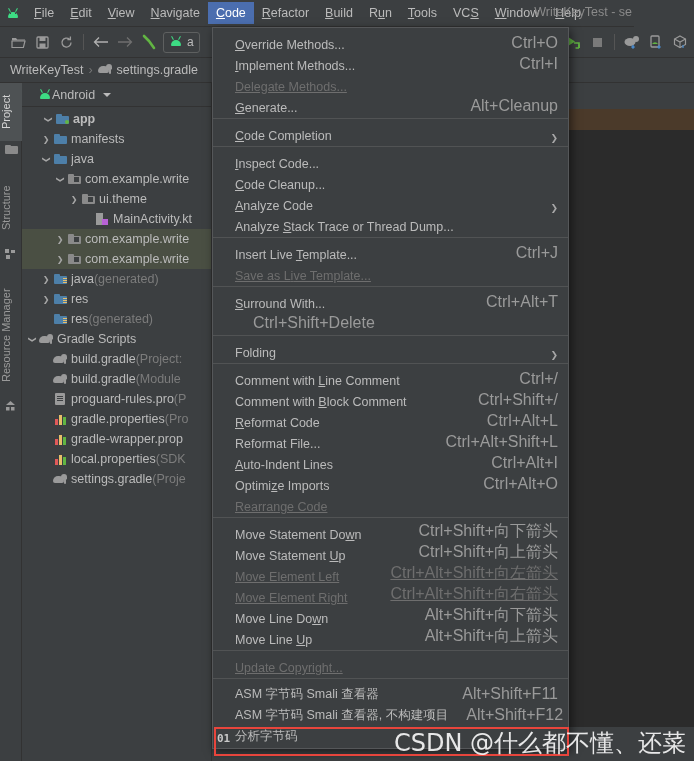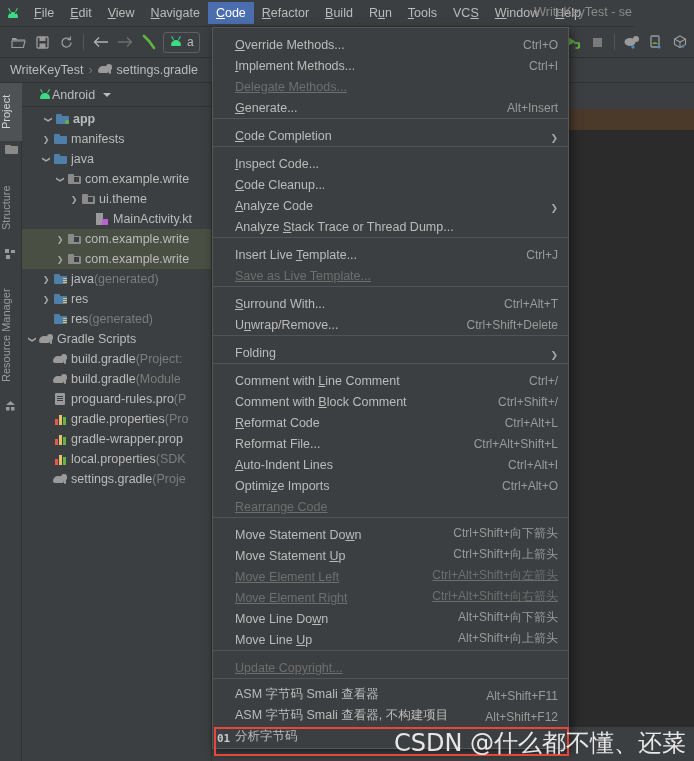--- a/index.html
+++ b/index.html
@@ -179,21 +179,21 @@
     box-shadow: 2px 3px 9px rgba(0,0,0,0.55);
     padding: 3px 0; z-index: 50;
   }
   .mi {
     height: 21px; display: flex; align-items: flex-end;
     padding: 0 10px 0 22px; font-size: 12.5px; color: #bbbbbb; white-space: nowrap; position: relative;
   }
   .mi.disabled { color: #6e6e6e; text-decoration: underline; }
   .mi .label { flex: 1; }
   .mi .label u { text-decoration: underline; }
-  .mi .accel { color: #9a9a9a; font-size: 12px; margin-left: 18px; }
+  .mi .accel { color: #9a9a9a; font-size: 16px; margin-left: 18px; }
   .mi.disabled .accel { color: #6e6e6e; }
   .mi .sub-arrow { color: #a7a7a7; font-size: 9px; margin-left: 10px; }
   .mi .lead { position: absolute; left: 4px; color: #c9c9c9; font-family: "DejaVu Sans Mono", monospace; font-size: 11px; font-weight: bold; }
   .msep { height: 1px; background: #515354; margin: 3px 0; }
 
   .redbox {
     position: absolute; left: 214px; top: 727px; width: 355px; height: 29px;
     border: 2px solid #e8453c; z-index: 60; pointer-events: none;
   }
 
@@ -640,21 +640,21 @@
       </div>
       <div class="mi">
         <span class="label"><u>I</u>mplement Methods...</span>
         <span class="accel">Ctrl+I</span>
       </div>
       <div class="mi disabled">
         <span class="label"><u>D</u>elegate Methods...</span>
       </div>
       <div class="mi">
         <span class="label"><u>G</u>enerate...</span>
-        <span class="accel">Alt+Insert</span>
+        <span class="accel">Alt+Cleanup</span>
       </div>
       <div class="msep"></div>
       <div class="mi">
         <span class="label"><u>C</u>ode Completion</span>
         <span class="sub-arrow">❯</span>
       </div>
       <div class="msep"></div>
       <div class="mi">
         <span class="label"><u>I</u>nspect Code...</span>
       </div>
@@ -675,21 +675,20 @@
       </div>
       <div class="mi disabled">
         <span class="label">Save as L<u>i</u>ve Template...</span>
       </div>
       <div class="msep"></div>
       <div class="mi">
         <span class="label"><u>S</u>urround With...</span>
         <span class="accel">Ctrl+Alt+T</span>
       </div>
       <div class="mi">
-        <span class="label">U<u>n</u>wrap/Remove...</span>
         <span class="accel">Ctrl+Shift+Delete</span>
       </div>
       <div class="msep"></div>
       <div class="mi">
         <span class="label">Folding</span>
         <span class="sub-arrow">❯</span>
       </div>
       <div class="msep"></div>
       <div class="mi">
         <span class="label">Comment with <u>L</u>ine Comment</span>

